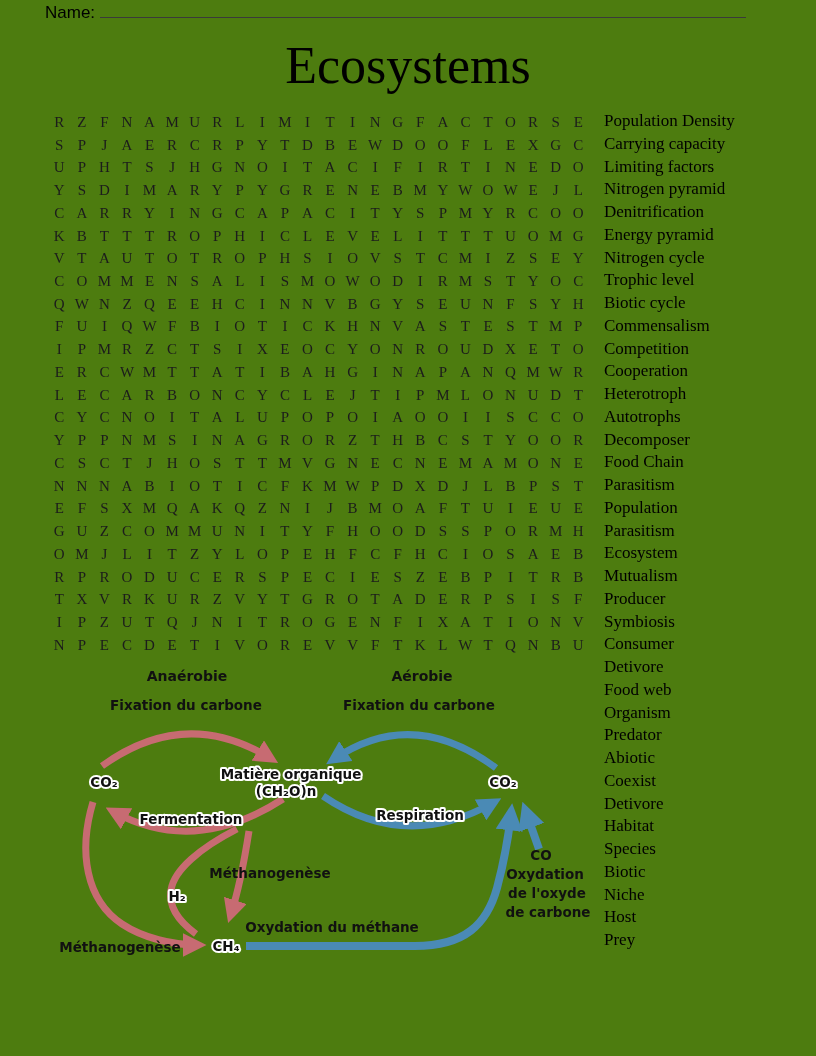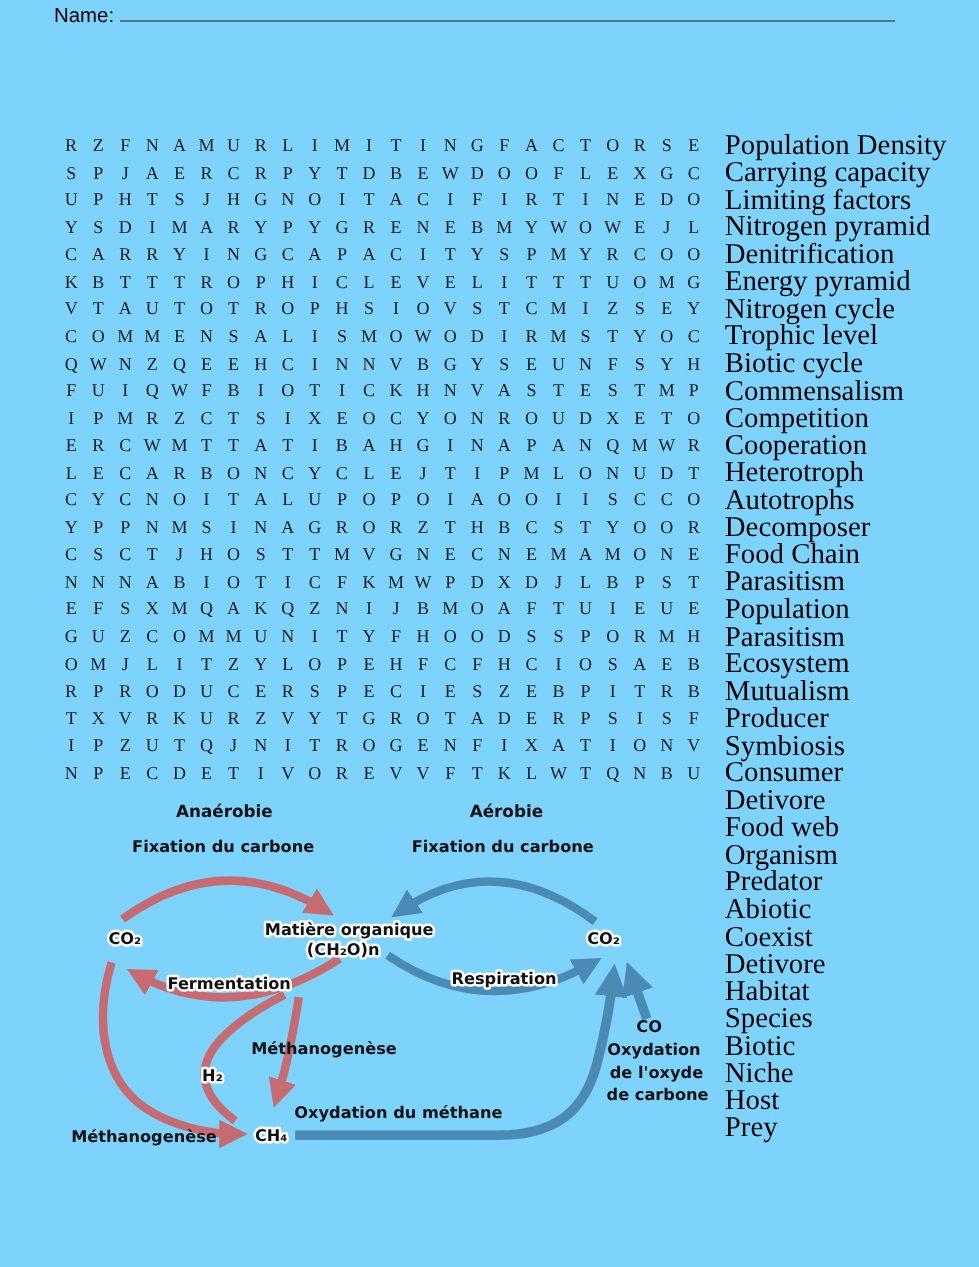--- a/index.html
+++ b/index.html
@@ -1,17 +1,17 @@
 <!DOCTYPE html>
 <html><head>
 <meta charset="utf-8">
 <style>
   html,body { margin:0; padding:0; background:#fff; }
   .page {
-    position:relative; width:816px; height:1056px; background:#7dd3fc;
+    position:relative; width:816px; height:1056px; background:#4d7c0f;
     font-family:"Liberation Serif", serif; overflow:hidden;
   }
   .name-row {
     position:absolute; left:45px; top:3px;
     font-family:"Liberation Sans", sans-serif; font-size:17px; color:#000;
     white-space:nowrap;
   }
   .name-line {
     display:inline-block; width:646px; height:13px;
     border-bottom:1.5px solid #3a3a3a; margin-left:5px;
@@ -24,21 +24,21 @@
   .grid {
     position:absolute; left:48px; top:111px;
     display:grid; grid-template-columns:repeat(24, 22.57px); grid-auto-rows:22.74px;
   }
   .cell {
     display:flex; align-items:center; justify-content:center;
     font-family:"Liberation Serif", serif; font-size:15px; color:#1c1c1c;
   }
   .words {
     position:absolute; left:604px; top:110px;
-    font-family:"Liberation Serif", serif; font-size:24px;
+    font-family:"Liberation Serif", serif; font-size:17px;
     line-height:22.75px; color:#000;
   }
   svg.diagram { position:absolute; left:40px; top:660px; }
   .dlabel {
     font-family:"DejaVu Sans", sans-serif; font-weight:bold;
     font-size:13.5px; fill:#111; text-anchor:middle;
   }
   .dtitle { font-size:14px; }
   .halo { paint-order:stroke; stroke:#ffffff; stroke-width:4px; stroke-linejoin:round; }
   path.arrow { fill:none; stroke-width:7; }
@@ -46,20 +46,21 @@
 </style>
 </head>
 <body>
 
 <div class="page">
 
   <div class="name-row">
     <span>Name:</span><span class="name-line"></span>
   </div>
 
+  <h1 class="title">Ecosystems</h1>
 
   <div class="grid">
       <span class="cell">R</span>
       <span class="cell">Z</span>
       <span class="cell">F</span>
       <span class="cell">N</span>
       <span class="cell">A</span>
       <span class="cell">M</span>
       <span class="cell">U</span>
       <span class="cell">R</span>

